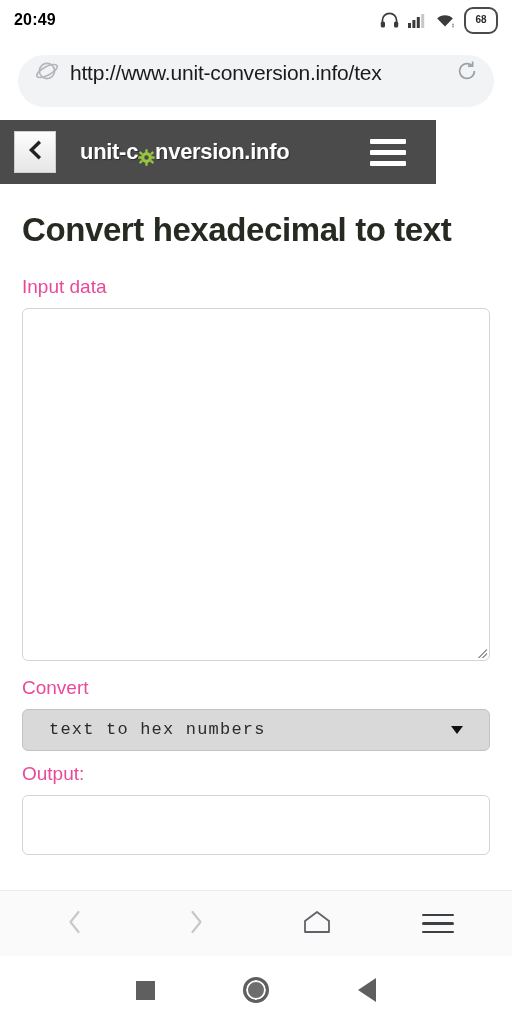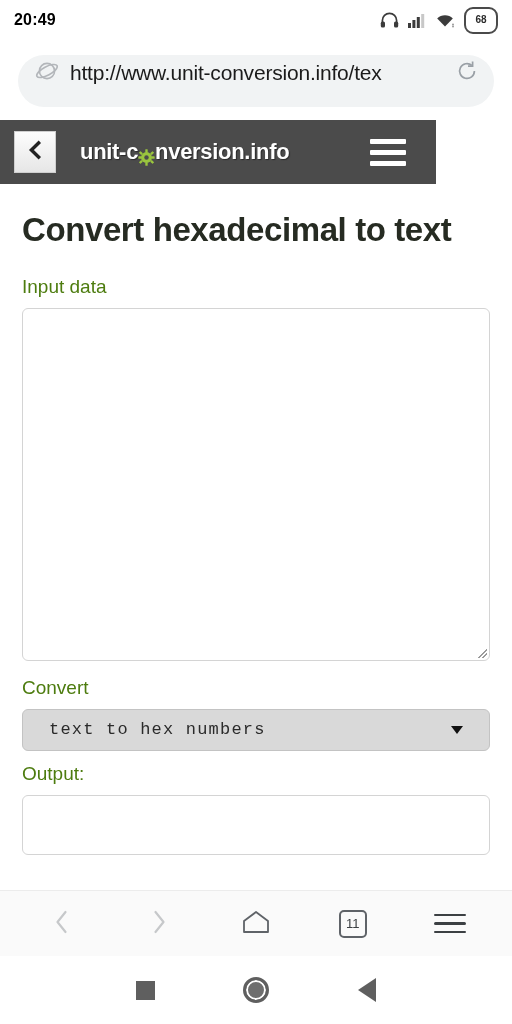--- a/index.html
+++ b/index.html
@@ -122,21 +122,21 @@
     font-size: 33px;
     font-weight: bold;
     line-height: 1.2;
     color: #262b22;
     letter-spacing: -0.4px;
     max-width: 440px;
   }
   .field-label {
     margin-top: 26px;
     font-size: 19px;
-    color: #4d7c0f;
+    color: #ec4899;
   }
   .textarea-box {
     position: relative;
     margin-top: 10px;
     width: 468px;
     background: #ffffff;
     border: 1px solid #d4d4d4;
     border-radius: 6px;
   }
   .textarea-input { height: 353px; }
@@ -348,23 +348,20 @@
       </span>
     </div>
     <div class="tb-btn">
       <span>
         <svg width="32" height="28" viewBox="0 0 32 28">
           <path d="M4 24 L4 13 L16 4 L28 13 L28 24 Z" fill="none" stroke="#5f6368" stroke-width="1.8" stroke-linejoin="round"></path>
         </svg>
       </span>
     </div>
     <div class="tb-btn">
-      <span class="tab-count">11</span>
-    </div>
-    <div class="tb-btn">
       <span class="hamburger-tb">
         <i></i>
         <i></i>
         <i></i>
       </span>
     </div>
   </div>
 
   <div class="nav-bar">
     <div class="nav-btn">

